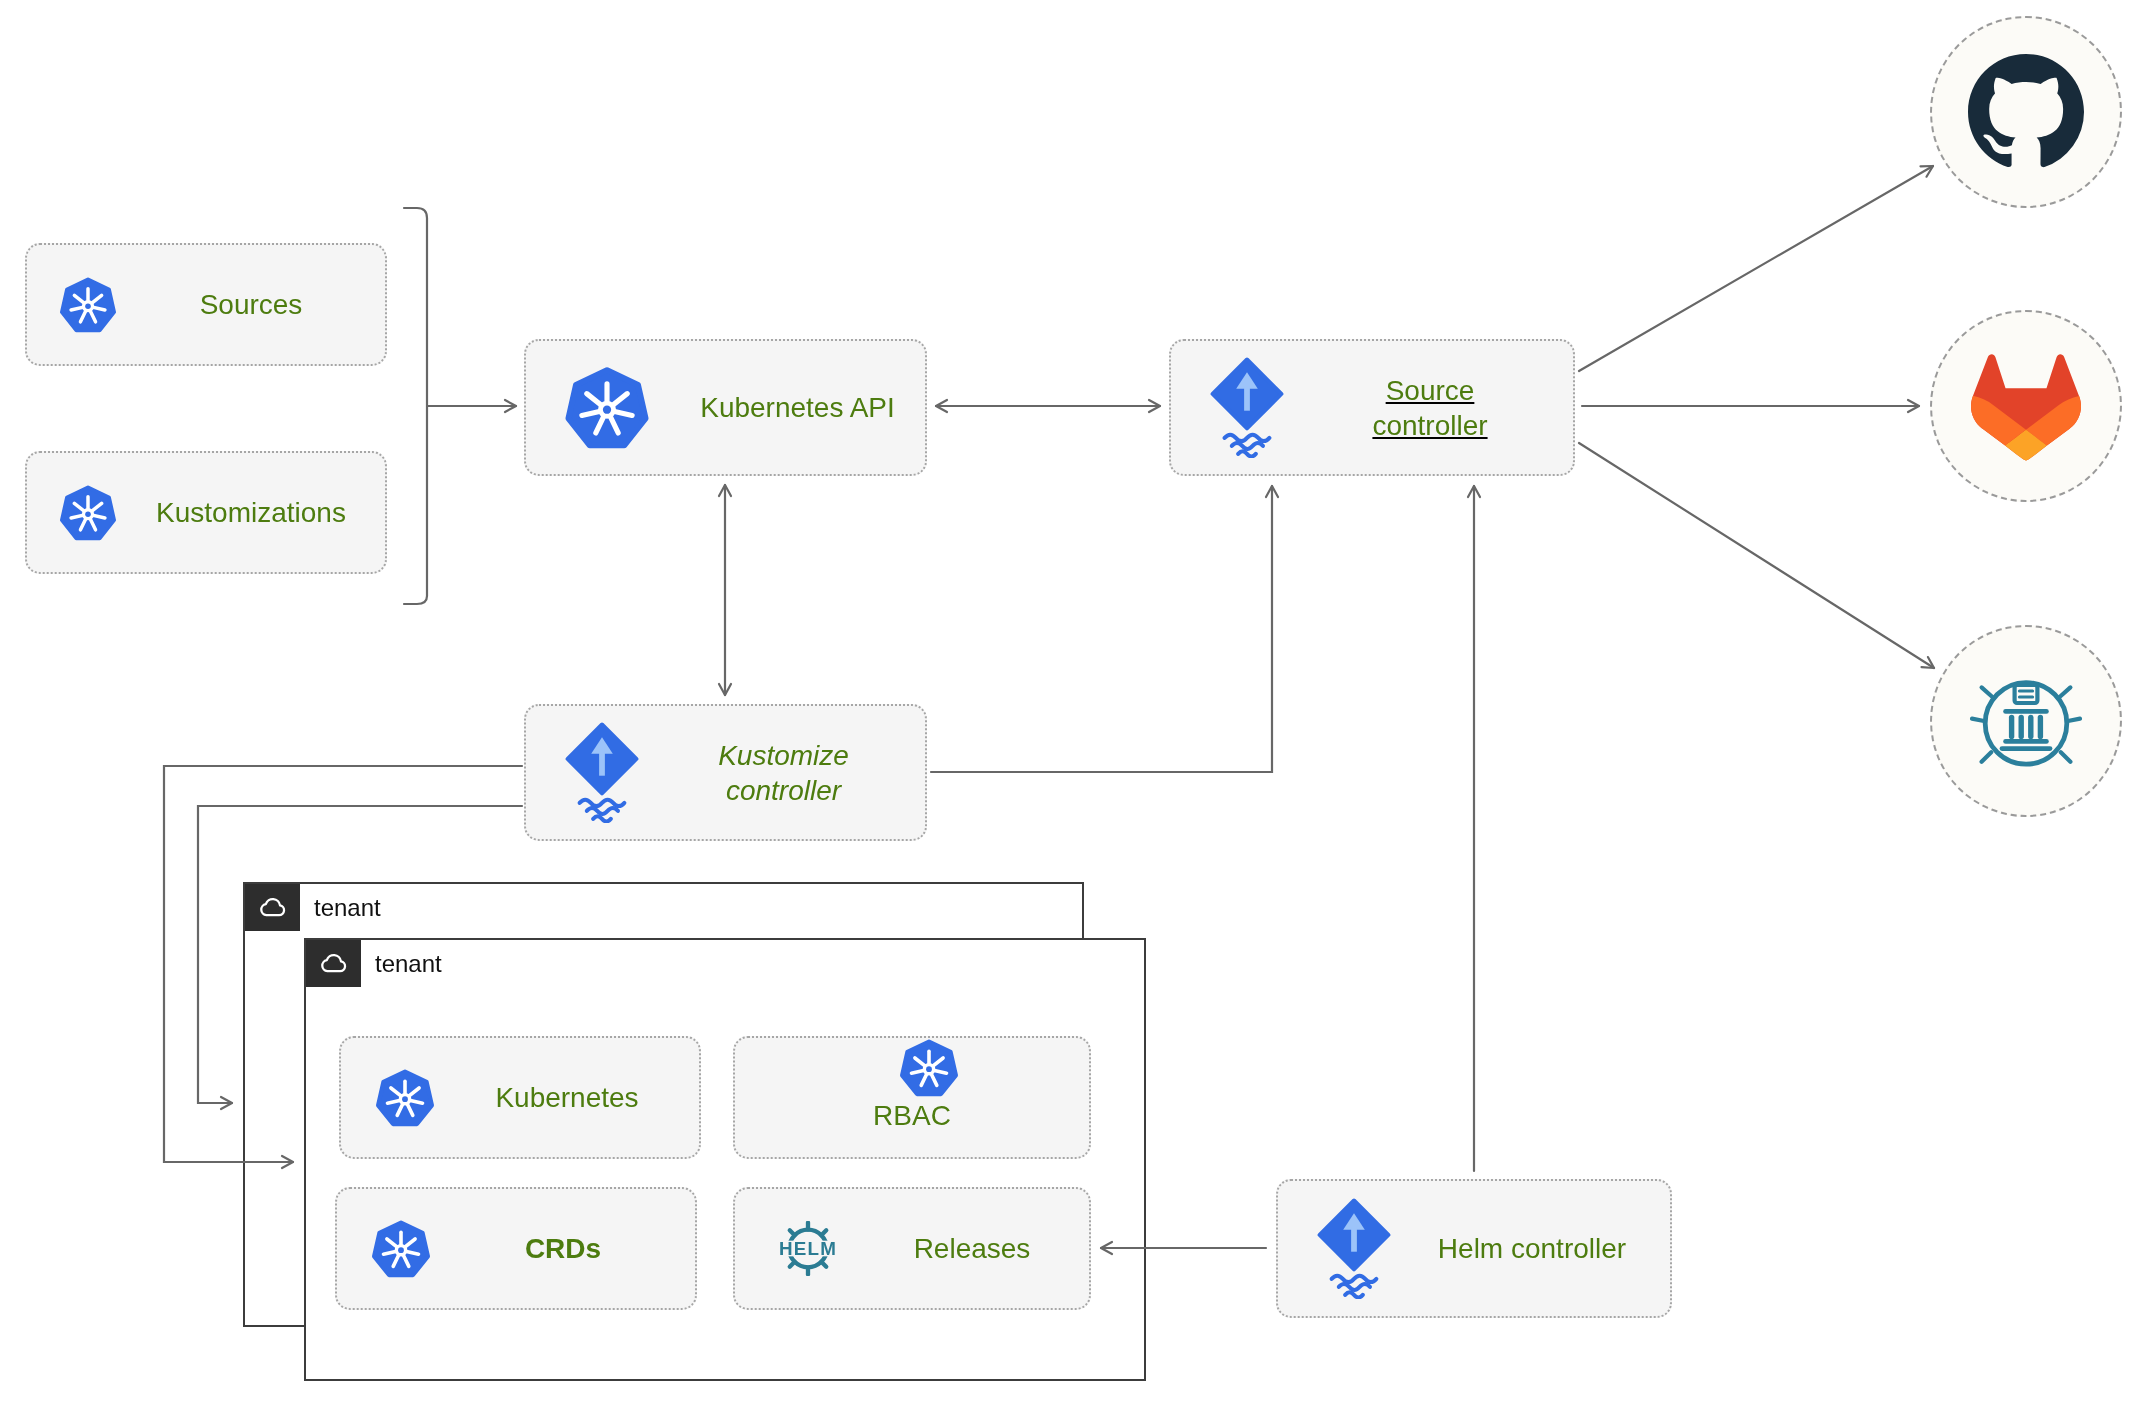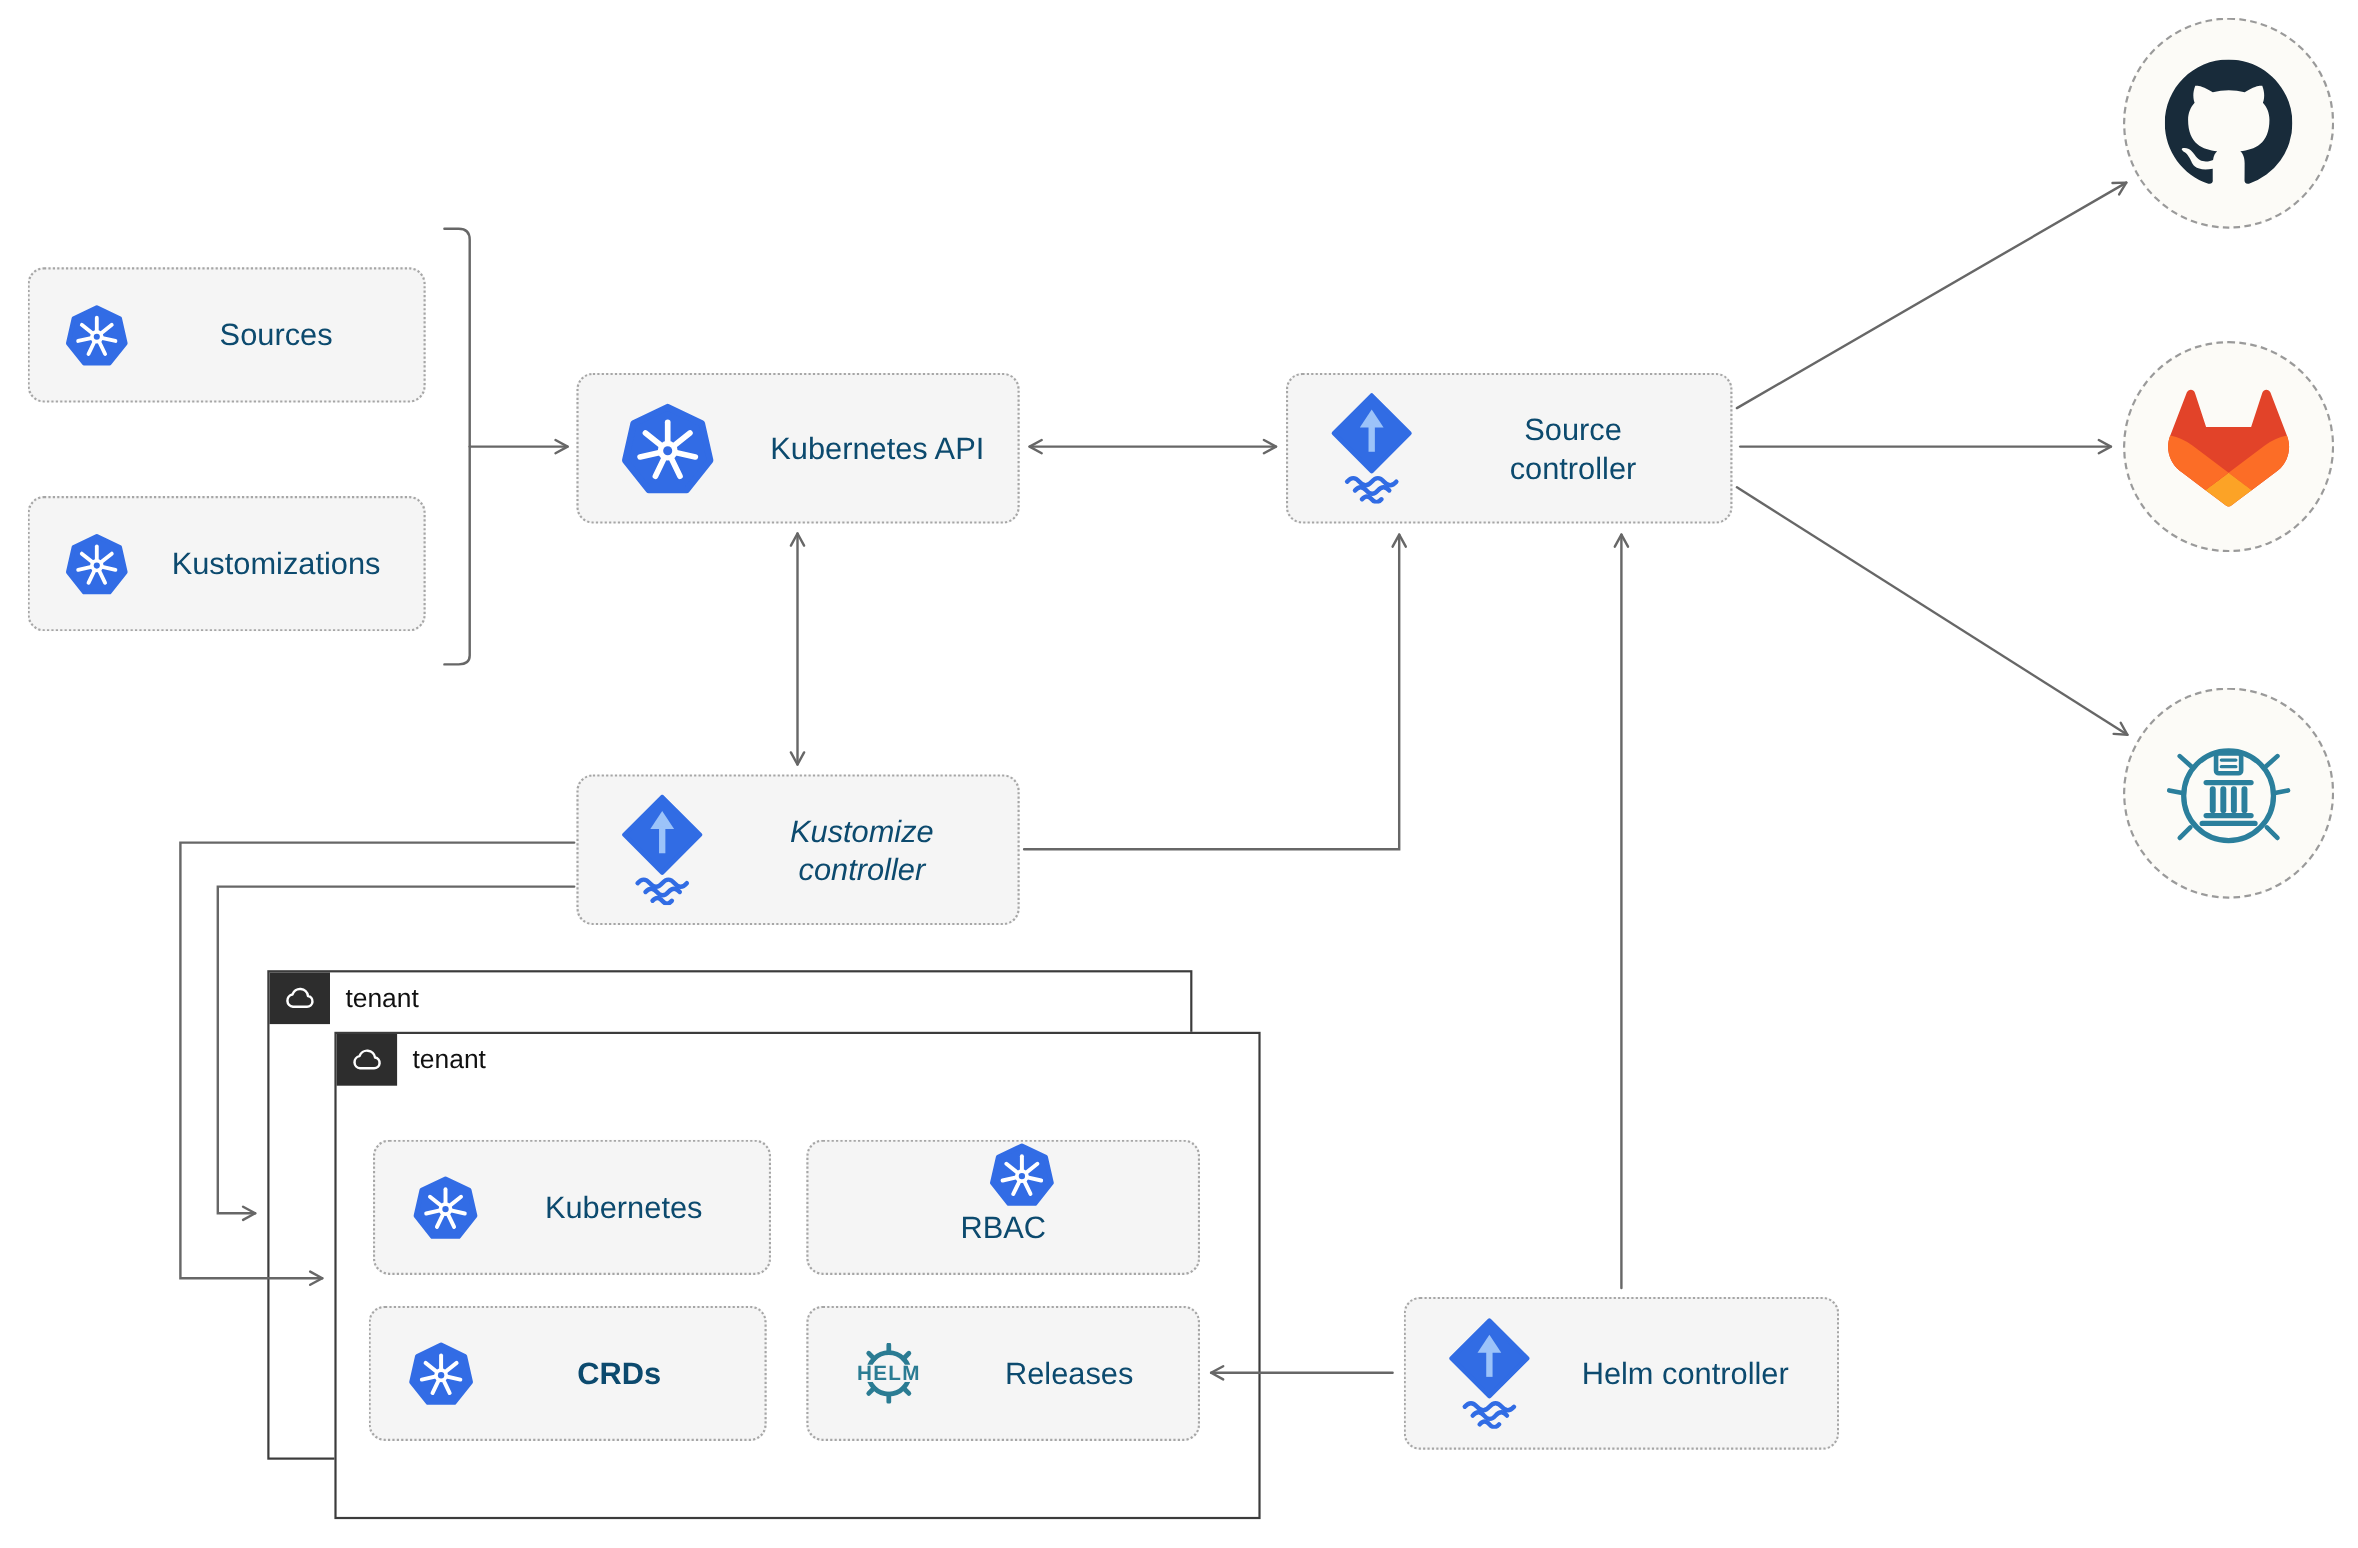--- a/index.html
+++ b/index.html
@@ -19,30 +19,30 @@
 
   
   .node {
     display:flex; align-items:center;
     background:#f5f5f5;
     border:2px dotted #a6a6a6;
     border-radius:15px;
   }
   .node .label {
     flex:1 1 auto; text-align:center;
-    font-size:28px; color:#0c4a6e; line-height:1.25;
+    font-size:28px; color:#4d7c0f; line-height:1.25;
   }
   .node .label.wrap { max-width:190px; margin:0 auto; }
   .node .label.nowrap { white-space:nowrap; }
   .icon { flex:0 0 auto; display:block; }
 
   .n-sources        { left:25px;   top:243px;  width:362px; height:123px; }
   .n-kustomizations { left:25px;   top:451px;  width:362px; height:123px;justify-content:flex-end; }
   .n-k8s-api        { left:524px;  top:339px;  width:403px; height:137px;gap:20px; }
-  .n-source-ctl     { left:1169px; top:339px;  width:406px; height:137px; }
+  .n-source-ctl     { left:1169px; top:339px;  width:406px; height:137px;text-decoration:underline; }
   .n-kustomize-ctl  { left:524px;  top:704px;  width:403px; height:137px;font-style:italic; }
   .n-helm-ctl       { left:1276px; top:1179px; width:396px; height:139px; }
   .n-namespaces     { left:339px;  top:1036px; width:362px; height:123px; }
   .n-rbac           { left:733px;  top:1036px; width:358px; height:123px;flex-direction:column; }
   .n-crds           { left:335px;  top:1187px; width:362px; height:123px;font-weight:bold; }
   .n-releases       { left:733px;  top:1187px; width:358px; height:123px; }
 
   .k8s-sm  { width:58px;  height:58px;  margin-left:32px; }
   .k8s-in  { width:60px;  height:60px;  margin-left:34px; }
   .k8s-lg  { width:86px;  height:86px;  margin-left:38px; }

